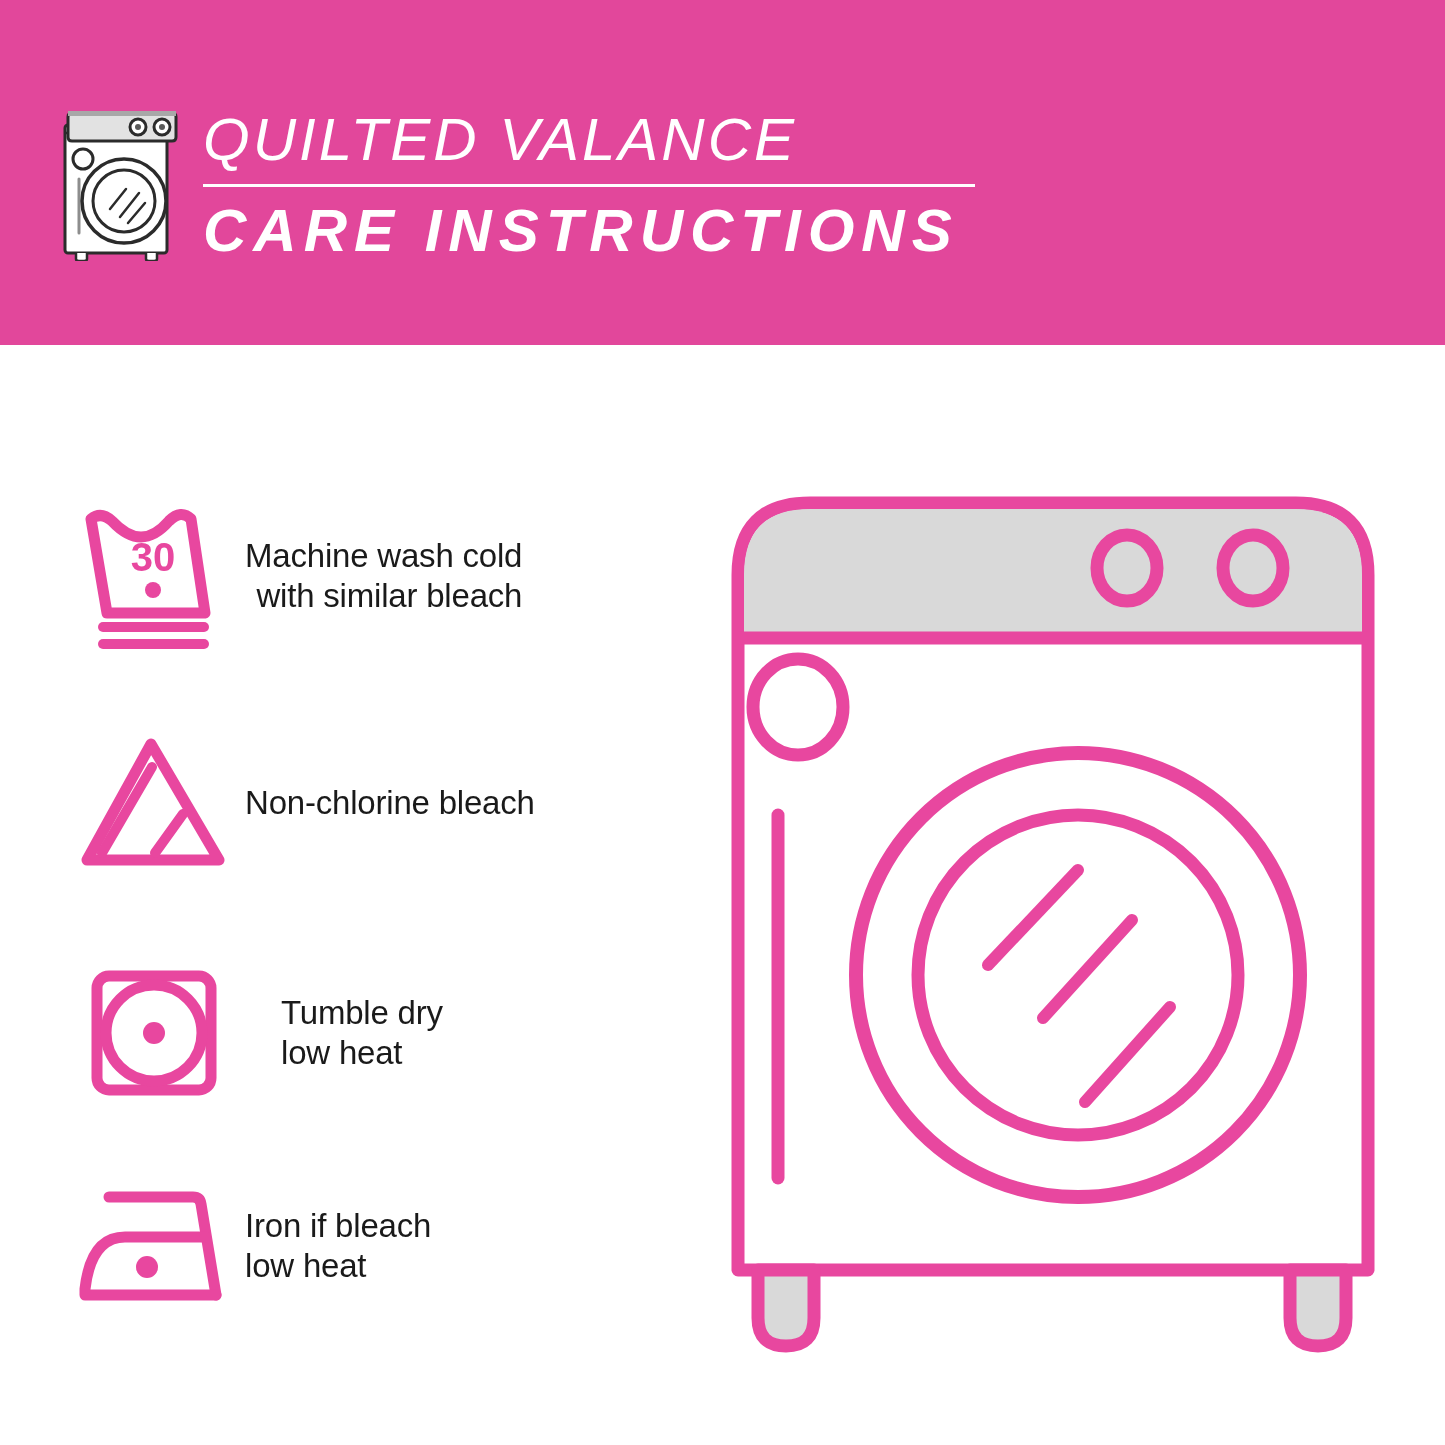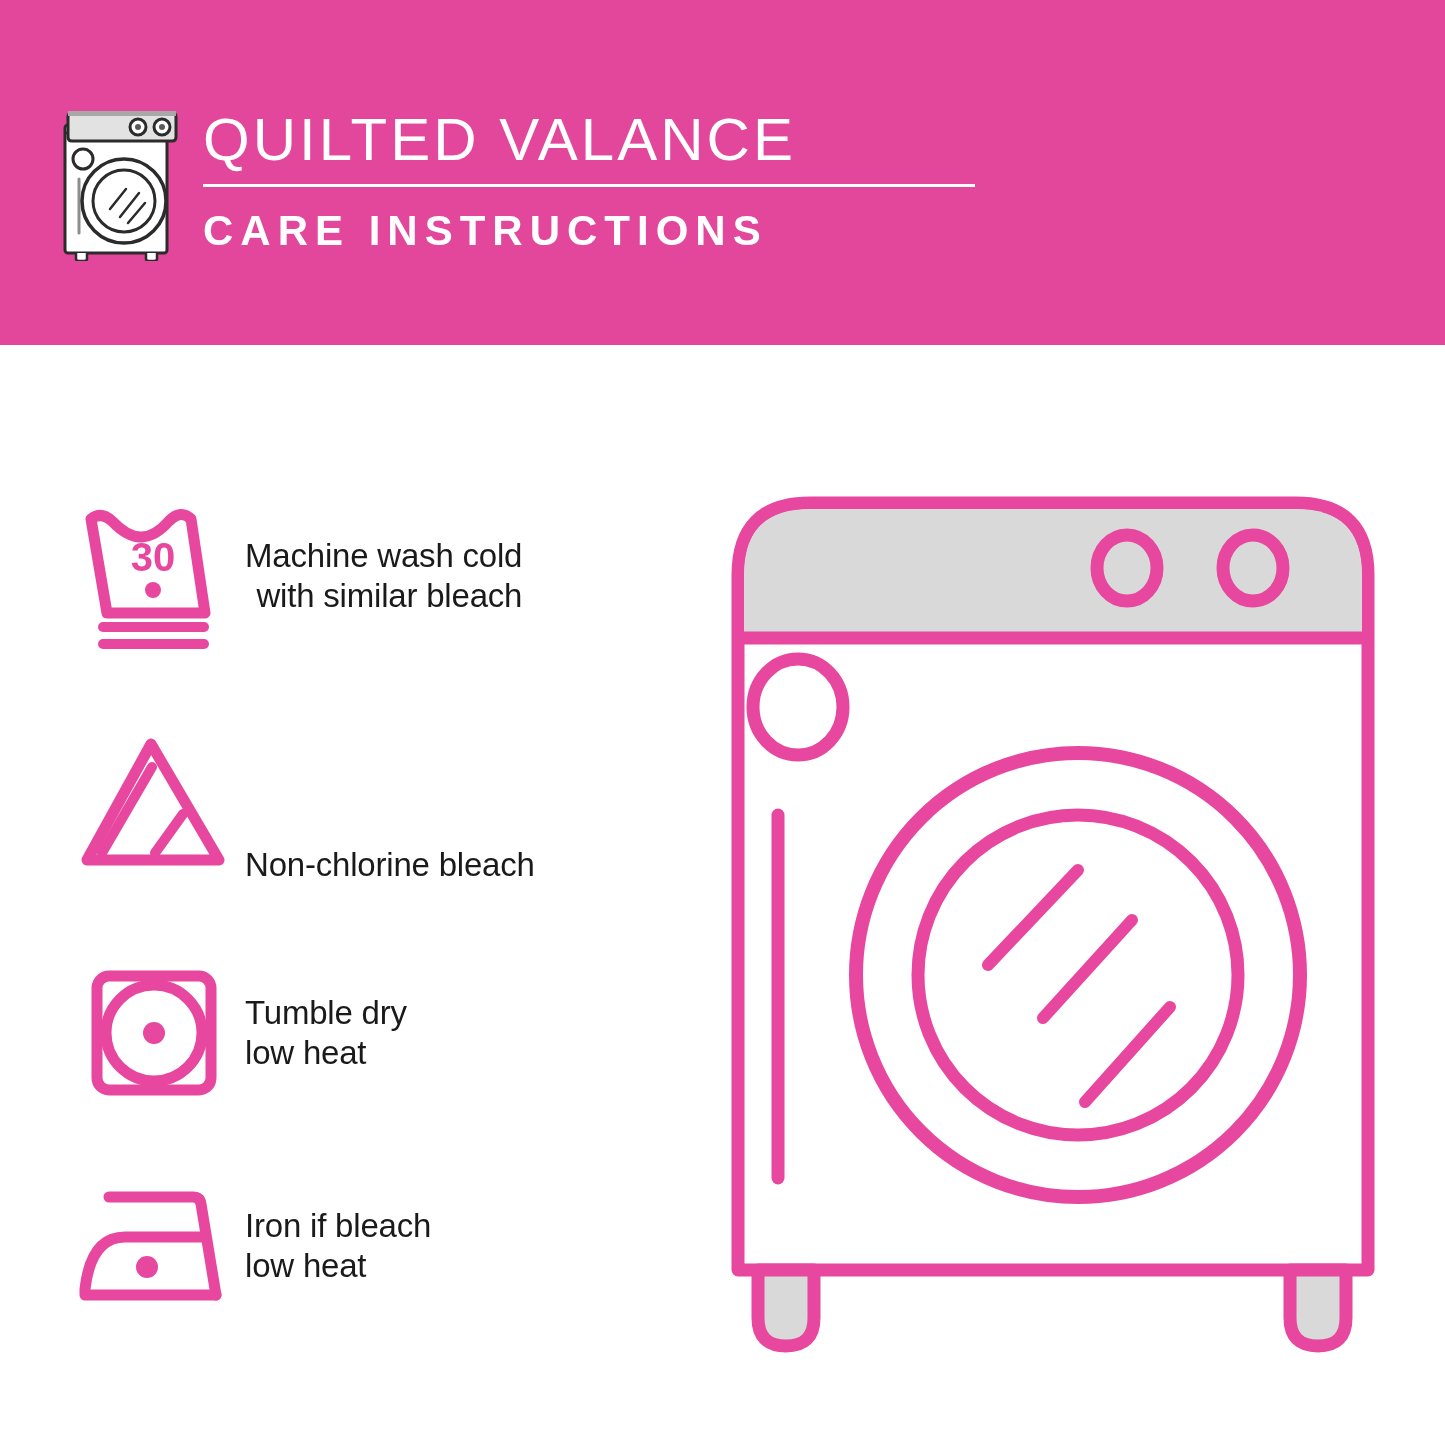--- a/index.html
+++ b/index.html
@@ -17,38 +17,39 @@
     width:1445px; height:345px;
     background:#e2479b;
   }
   .header-logo {
     position:absolute; left:60px; top:103px;
     width:128px; height:158px;
   }
   .header-text {
     position:absolute; left:203px; top:104px;
     width:780px;
+    font-style:italic;
   }
   .title-main {
     color:#ffffff;
     font-size:60px;
     font-weight:300;
     letter-spacing:3px;
     line-height:72px;
     white-space:nowrap;
     font-family:"Liberation Sans", sans-serif;
   }
   .title-rule {
     width:772px; height:3px;
     background:#ffffff;
     margin-top:8px; margin-bottom:9px;
   }
   .title-sub {
     color:#ffffff;
-    font-size:42px;
+    font-size:60px;
     font-weight:700;
     letter-spacing:7px;
     line-height:70px;
     white-space:nowrap;
     font-family:"Liberation Sans", sans-serif;
   }
 
   
   .care-list { position:absolute; left:0; top:345px; width:660px; }
   .care-row {
@@ -64,22 +65,22 @@
   .care-row .care-text {
     margin-left:10px;
     color:#1a1a1a;
     font-size:33px;
     line-height:40px;
     font-weight:400;
     font-family:"Liberation Sans", sans-serif;
     letter-spacing:-0.2px;
   }
   #row-0 { top:148px;text-align:right; }
-  #row-1 { top:375px;align-items:flex-end; }
-  #row-2 { top:605px; }
+  #row-1 { top:375px; }
+  #row-2 { top:605px;gap:36px; }
   #row-3 { top:818px; }
 
   
   .washer-wrap {
     position:absolute;
     left:700px; top:470px;
     width:700px; height:910px;
   }
 </style>
 </head>

